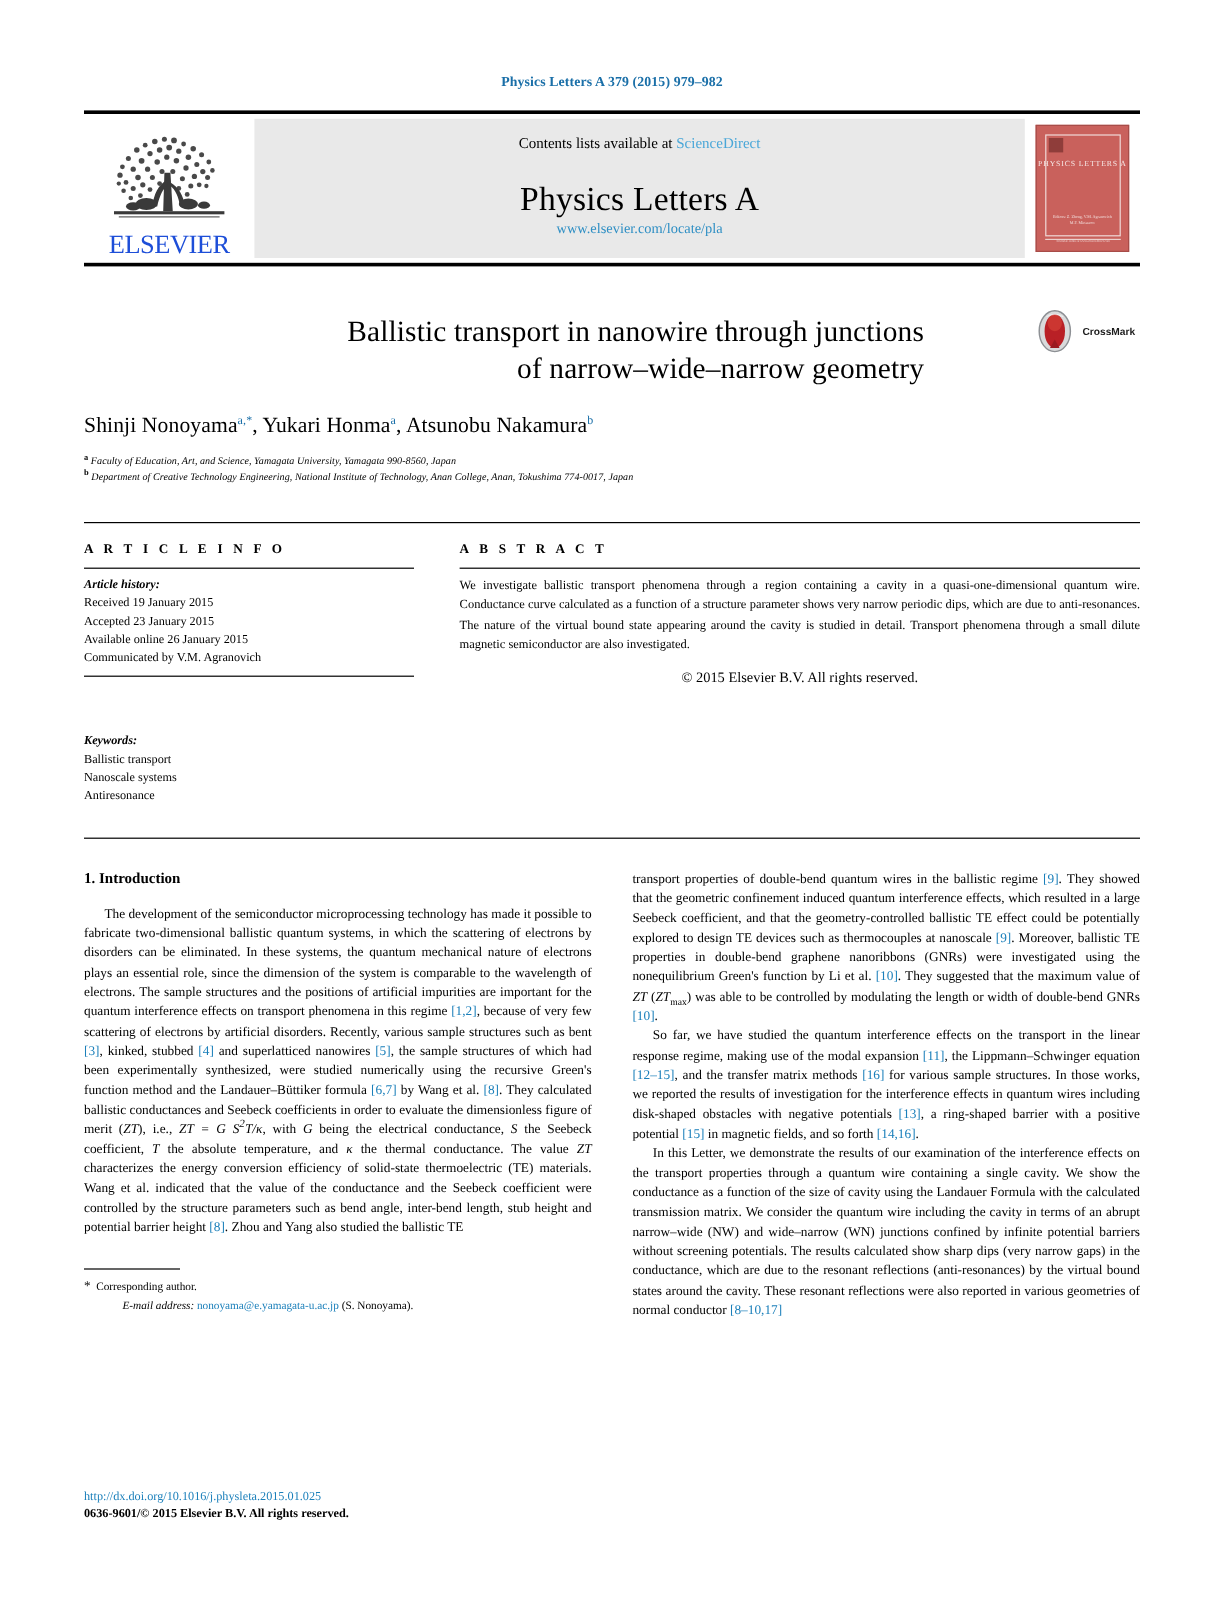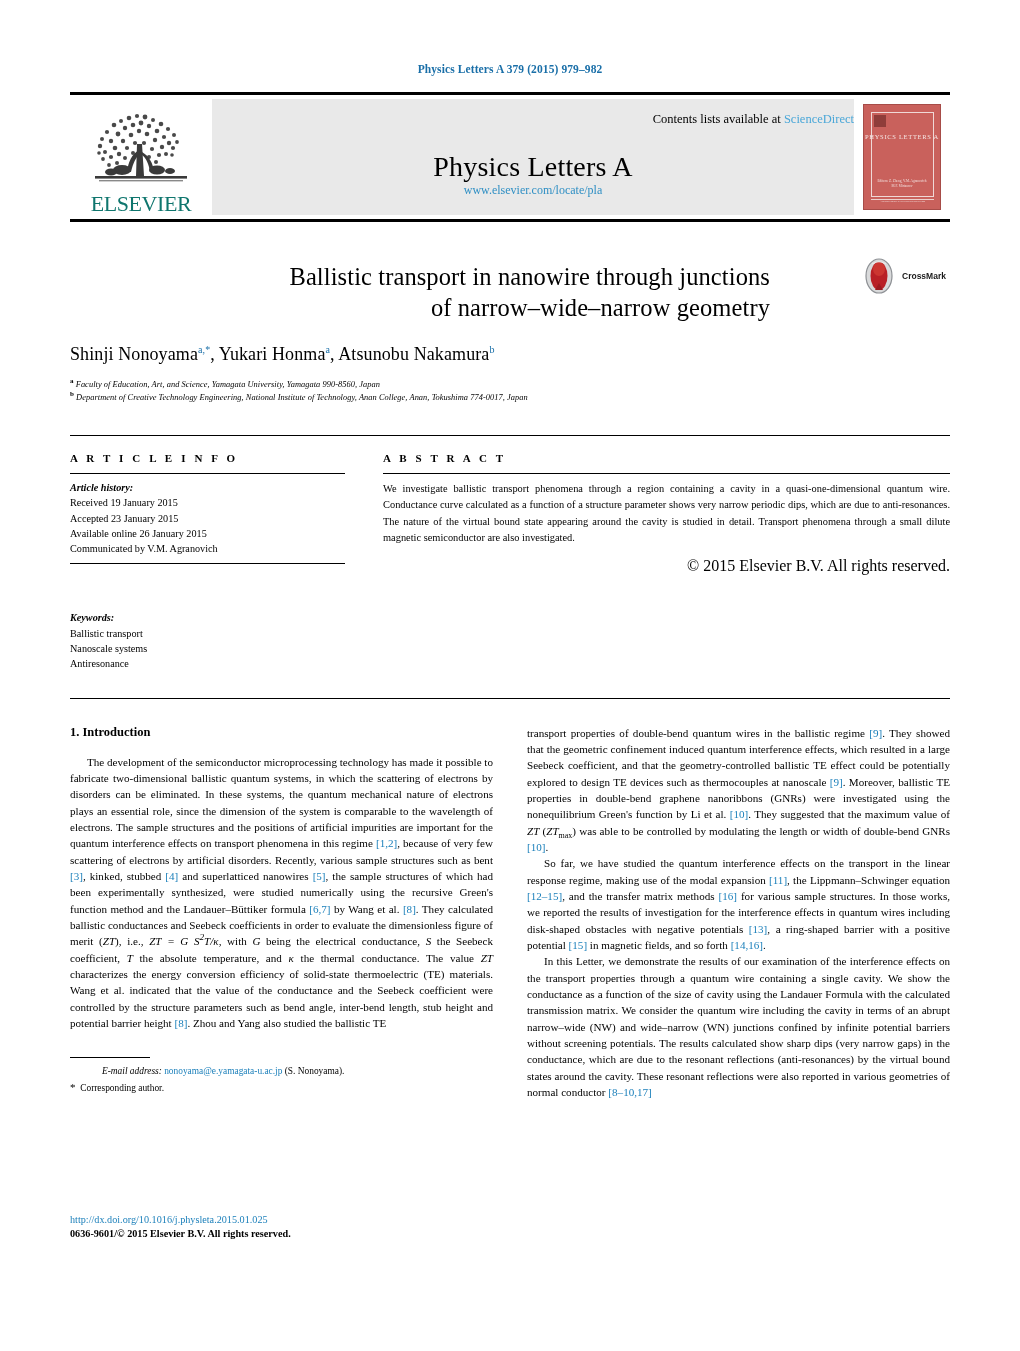--- a/index.html
+++ b/index.html
@@ -53,37 +53,36 @@
     justify-content: flex-end;
     align-items: center;
     padding-bottom: 4px;
     box-sizing: border-box;
   }
   .tree-svg { display:block; }
   .elsevier-word {
     font-family: "Liberation Serif", serif;
     font-size: 22px;
     letter-spacing: -0.4px;
-    color: #0f766e;
+    color: #1d4ed8;
     line-height: 1;
     font-weight: normal;
     margin-top: 1px;
   }
   .masthead-center {
     flex: 1 1 auto;
     background: #e9e9e9;
     margin: 4px 0 4px 0;
     text-align: center;
     position: relative;
   }
   .contents-line {
     font-size: 12.5px;
     padding-top: 13px;
     color: #000;
-    text-align: right;
   }
   .contents-line .sd { color: #4aa7d8; }
   .journal-title {
     font-size: 28px;
     margin-top: 24px;
     letter-spacing: .2px;
   }
   .journal-url {
     font-size: 12px;
     color: #2f8fc4;
@@ -221,22 +220,22 @@
   }
   .kw .lbl { font-style: italic; font-weight: bold; margin-top: 40px; }
 
   .abstract-text {
     font-size: 10.4px;
     line-height: 1.57;
     text-align: justify;
     padding-top: 7px;
   }
   .copyright {
-    font-size: 16px;
-    text-align: right;
+    font-size: 12px;
+    text-align: center;
     margin-top: 11px;
   }
   .info-rule-bot {
     border-top: 1.5px solid #000;
     margin-top: 26px;
   }
 
   
   .body-cols {
     display: flex;
@@ -292,20 +291,21 @@
     left: 70px;
     top: 1213px;
     width: 440px;
   }
   .doi-link {
     display: block;
     color: #1a7fba;
     font-size: 10.2px;
     text-decoration: none;
     line-height: 1.35;
+    margin-top: 28px;
   }
   .issn {
     font-size: 10.2px;
     font-weight: bold;
     line-height: 1.35;
   }
   sub, sup { line-height: 0; }
 </style>
 </head>
 <body>
@@ -470,28 +470,28 @@
 
   <div class="body-cols">
 
     <div class="bcol">
       <h2 class="sec-title">1. Introduction</h2>
 
       <p class="para"><span>The development of the semiconductor microprocessing technology has made it possible to fabricate two-dimensional ballistic quantum systems, in which the scattering of electrons by disorders can be eliminated. In these systems, the quantum mechanical nature of electrons plays an essential role, since the dimension of the system is comparable to the wavelength of electrons. The sample structures and the positions of artificial impurities are important for the quantum interference effects on transport phenomena in this regime </span><a class="ref" href="#">[1,2]</a><span>, because of very few scattering of electrons by artificial disorders. Recently, various sample structures such as bent </span><a class="ref" href="#">[3]</a><span>, kinked, stubbed </span><a class="ref" href="#">[4]</a><span> and superlatticed nanowires </span><a class="ref" href="#">[5]</a><span>, the sample structures of which had been experimentally synthesized, were studied numerically using the recursive Green's function method and the Landauer–Büttiker formula </span><a class="ref" href="#">[6,7]</a><span> by Wang et al. </span><a class="ref" href="#">[8]</a>. They calculated ballistic conductances and Seebeck coefficients in order to evaluate the dimensionless figure of merit (<span class="math">ZT</span>), i.e., <span class="math">ZT&nbsp;=&nbsp;G S<sup>2</sup>T/κ</span>, with <span class="math">G</span> being the electrical conductance, <span class="math">S</span> the Seebeck coefficient, <span class="math">T</span> the absolute temperature, and <span class="math">κ</span> the thermal conductance. The value <span class="math">ZT</span> characterizes the energy conversion efficiency of solid-state thermoelectric (TE) materials. Wang et al. indicated that the value of the conductance and the Seebeck coefficient were controlled by the structure parameters such as bend angle, inter-bend length, stub height and potential barrier height <a class="ref" href="#">[8]</a><span>. Zhou and Yang also studied the ballistic TE</span></p>
 
       <div class="footnote">
         <div class="fn-rule"></div>
+        <div class="fn-line">
+          <span class="star">*</span>&nbsp;&nbsp;<span>Corresponding author.</span>
+        </div>
         <div class="fn-line" style="padding-left:32px;text-indent:0;">
           <span class="em">E-mail address:</span>
           <a class="fn-mail" href="#">nonoyama@e.yamagata-u.ac.jp</a>
           <span>(S. Nonoyama).</span>
         </div>
-        <div class="fn-line">
-          <span class="star">*</span>&nbsp;&nbsp;<span>Corresponding author.</span>
-        </div>
       </div>
     </div>
 
     <div class="bcol">
 
       <p class="para noindent"><span>transport properties of double-bend quantum wires in the ballistic regime </span><a class="ref" href="#">[9]</a><span>. They showed that the geometric confinement induced quantum interference effects, which resulted in a large Seebeck coefficient, and that the geometry-controlled ballistic TE effect could be potentially explored to design TE devices such as thermocouples at nanoscale </span><a class="ref" href="#">[9]</a><span>. Moreover, ballistic TE properties in double-bend graphene nanoribbons (GNRs) were investigated using the nonequilibrium Green's function by Li et al. </span><a class="ref" href="#">[10]</a>. They suggested that the maximum value of <span class="math">ZT</span> (<span class="math">ZT<sub class="upr" style="font-size:8px;">max</sub></span>) was able to be controlled by modulating the length or width of double-bend GNRs <a class="ref" href="#">[10]</a><span>.</span></p>
 
       <p class="para"><span>So far, we have studied the quantum interference effects on the transport in the linear response regime, making use of the modal expansion </span><a class="ref" href="#">[11]</a><span>, the Lippmann–Schwinger equation </span><a class="ref" href="#">[12–15]</a><span>, and the transfer matrix methods </span><a class="ref" href="#">[16]</a><span> for various sample structures. In those works, we reported the results of investigation for the interference effects in quantum wires including disk-shaped obstacles with negative potentials </span><a class="ref" href="#">[13]</a><span>, a ring-shaped barrier with a positive potential </span><a class="ref" href="#">[15]</a><span> in magnetic fields, and so forth </span><a class="ref" href="#">[14,16]</a><span>.</span></p>
 
       <p class="para"><span>In this Letter, we demonstrate the results of our examination of the interference effects on the transport properties through a quantum wire containing a single cavity. We show the conductance as a function of the size of cavity using the Landauer Formula with the calculated transmission matrix. We consider the quantum wire including the cavity in terms of an abrupt narrow–wide (NW) and wide–narrow (WN) junctions confined by infinite potential barriers without screening potentials. The results calculated show sharp dips (very narrow gaps) in the conductance, which are due to the resonant reflections (anti-resonances) by the virtual bound states around the cavity. These resonant reflections were also reported in various geometries of normal conductor </span><a class="ref" href="#">[8–10,17]</a></p>

